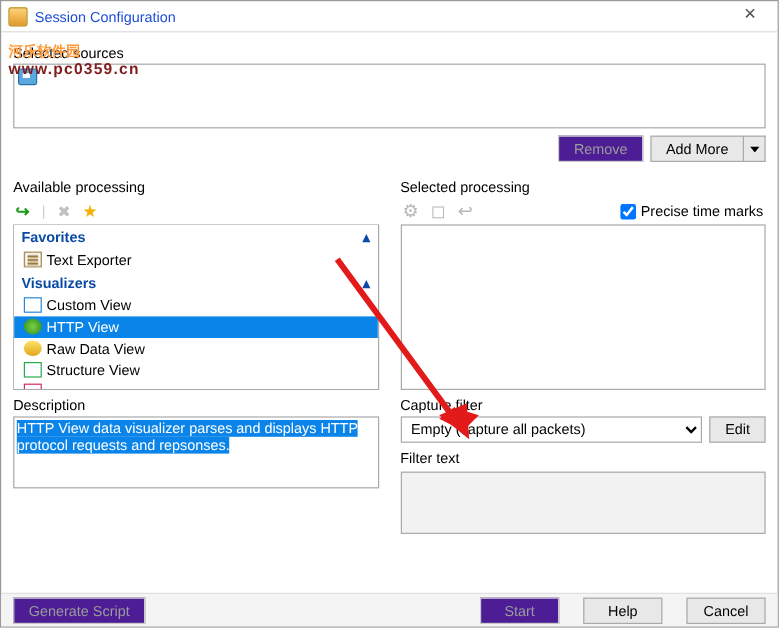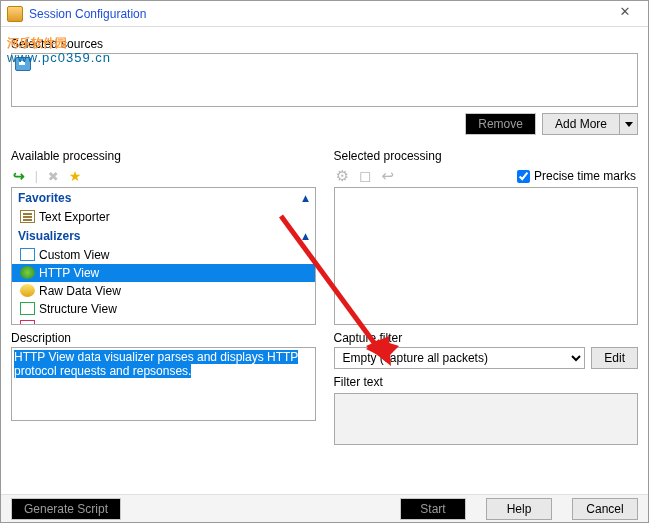--- a/index.html
+++ b/index.html
@@ -3,30 +3,30 @@
 <meta charset="utf-8">
 <style>
 *{box-sizing:border-box;margin:0;padding:0;font-family:"Segoe UI",Tahoma,sans-serif;font-size:12px}
 body{width:649px;height:523px;background:#fff;border:1px solid #999;position:relative;overflow:hidden}
 .titbar{height:26px;display:flex;align-items:center;padding:0 6px;border-bottom:1px solid #ddd}
 .titbar .ttl{flex:1;font-size:12px;color:#1d4ed8}
 .titbar .x{width:34px;height:20px;text-align:center;font-size:13px;color:#555;cursor:pointer}
 .ticon{width:16px;height:16px;margin-right:6px;background:linear-gradient(#ffd27a,#e09b2a);border:1px solid #b8860b;border-radius:2px}
 .wm{position:absolute;top:22px;left:6px;color:#c8c8c8;font-size:26px;font-weight:bold;pointer-events:none;z-index:5}
 .wm .cn{color:#ff9a3a}
-.wm .url{display:block;font-size:13px;color:#0369a1;font-weight:normal;letter-spacing:1px;margin-top:-4px}
+.wm .url{display:block;font-size:13px;color:#7f1d1d;font-weight:bold;letter-spacing:1px;margin-top:-4px}
 .sec{padding:4px 10px 0}
 .lbl{font-size:12px;color:#000;margin:6px 0 2px}
 .srcbox{border:1px solid #a9a9a9;background:#fff;height:54px;padding:3px}
 .srcrow{display:flex;align-items:center;gap:4px}
 .nic-icon{width:16px;height:14px;background:#5aa8e0;border:1px solid #2a6fa8;border-radius:2px;position:relative}
 .nic-icon:after{content:"";position:absolute;left:3px;top:3px;width:6px;height:4px;background:#fff}
 .btnrow{display:flex;justify-content:flex-end;gap:6px;padding:6px 10px 0}
 .btn{height:22px;padding:0 12px;background:#e8e8e8;border:1px solid #a9a9a9;font-size:12px;cursor:pointer}
-.btn:disabled{color:#9b9b9b;background:#000000;border-color:#c8c8c8}
+.btn:disabled{color:#9b9b9b;background:#4c1d95;border-color:#c8c8c8}
 .dd{display:flex;align-items:center}
 .dd .tri{width:18px;height:22px;border:1px solid #a9a9a9;border-left:none;background:#e8e8e8;display:flex;align-items:center;justify-content:center}
 .tri svg{width:8px;height:5px}
 .cols{display:flex;gap:18px;padding:8px 10px 0}
 .col{flex:1;display:flex;flex-direction:column}
 .tbar{height:22px;display:flex;align-items:center;gap:10px;padding:0 2px}
 .grn-arrow{color:#1a9b1a;font-size:14px;font-weight:bold}
 .x-ico{color:#c0c0c0;font-size:13px}
 .star-ico{color:#f2b200;font-size:14px}
 .gear-ico{color:#b8b8b8;font-size:15px}
@@ -40,21 +40,21 @@
 .item{padding:2px 6px 2px 8px;display:flex;gap:4px;cursor:pointer}
 .item.sel{background:#0a84e8;color:#fff}
 .ii{width:15px;height:13px;display:inline-block}
 .i-doc{background:#fff;border:1px solid #9b7a3a;position:relative}
 .i-doc:before{content:"";position:absolute;left:2px;top:2px;right:2px;height:2px;background:#9b7a3a;box-shadow:0 3px #9b7a3a,0 6px #9b7a3a}
 .i-cv{background:#fff;border:1px solid #2a88d8}
 .i-hv{background:radial-gradient(circle,#7ad146,#2a8a1a);border-radius:50%}
 .i-rv{background:linear-gradient(#ffe46b,#e0a61a);border-radius:50%}
 .i-sv{background:#fff;border:1px solid #2aa84e}
 .i-st{background:#fff;border:1px solid #d82a5a}
-.desc-box{border:1px solid #a9a9a9;background:#fff;height:74px;padding:2px}
+.desc-box{border:1px solid #a9a9a9;background:#fff;height:60px;padding:2px}
 .desc-sel{background:#0a84e8;color:#fff;display:inline}
 .filterrow{display:flex;gap:6px;align-items:center}
 .fsel{flex:1;height:22px;border:1px solid #a9a9a9;background:#fff;padding:0 4px}
 .ftxt{border:1px solid #a9a9a9;background:#f2f2f2;height:52px;margin-top:2px}
 .footer{position:absolute;left:0;right:0;bottom:0;height:28px;border-top:1px solid #e0e0e0;background:#f4f4f4;display:flex;align-items:center;padding:0 10px;gap:20px}
 .footer .sp{flex:1}
 .arrow{position:absolute;left:270px;top:210px;width:140px;height:170px;z-index:20;pointer-events:none}
 </style>
 </head>
 <body>

